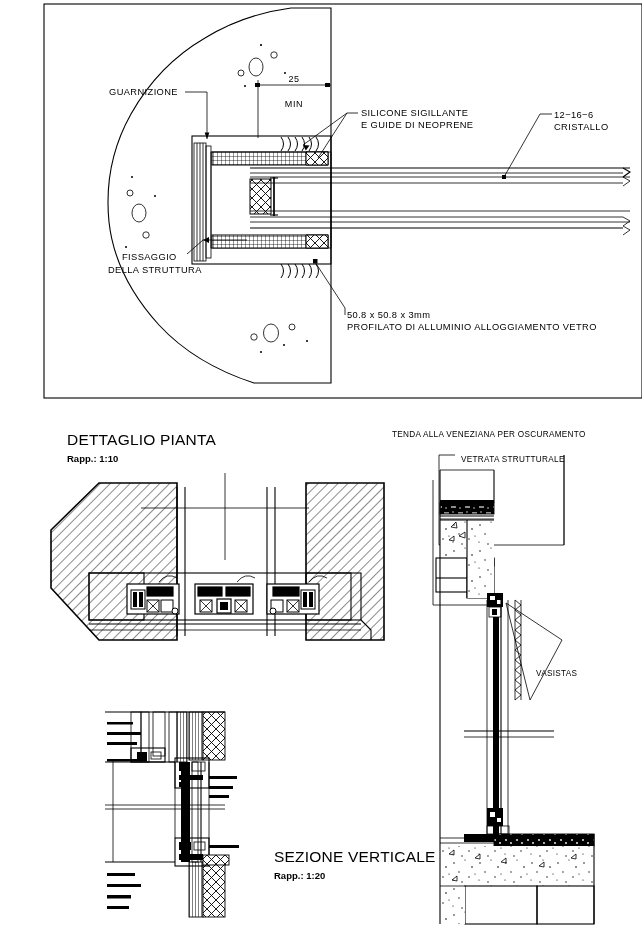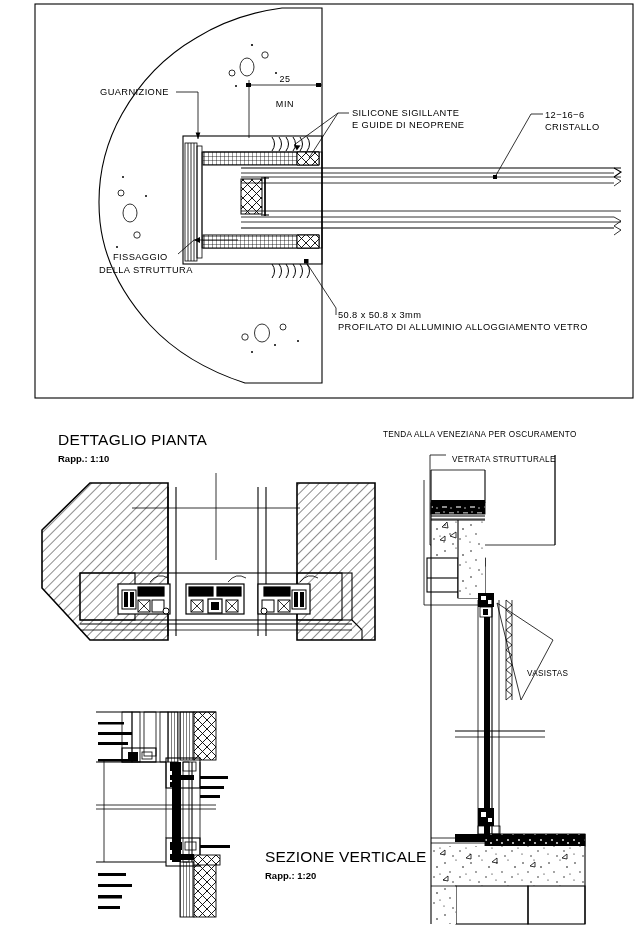--- a/index.html
+++ b/index.html
@@ -1,19 +1,19 @@
 <!DOCTYPE html>
 <html><head>
 <meta charset="utf-8">
 <title>CAD Detail</title>
 <style>
   html,body{margin:0;padding:0;background:#ffffff;}
   body{width:642px;height:927px;position:relative;overflow:hidden;
        font-family:"Liberation Sans",sans-serif;color:#000;}
-  .page{position:absolute;left:0;top:0;width:516px;height:927px;}
+  .page{position:absolute;left:9px;top:0;width:516px;height:927px;}
   svg{display:block;}
   .cadtext{font-family:"Liberation Sans",sans-serif;fill:#000;}
   .ttl{font-size:15.5px;letter-spacing:0.2px;}
   .sub{font-size:9.5px;font-weight:bold;}
   .lbl{font-size:9.3px;letter-spacing:0.4px;}
   .lbl2{font-size:8.2px;letter-spacing:0.3px;}
   .dim{font-size:9px;letter-spacing:0.6px;}
   .ln{stroke:#000;fill:none;}
   .thin{stroke-width:0.8;}
   .med{stroke-width:1.1;}

